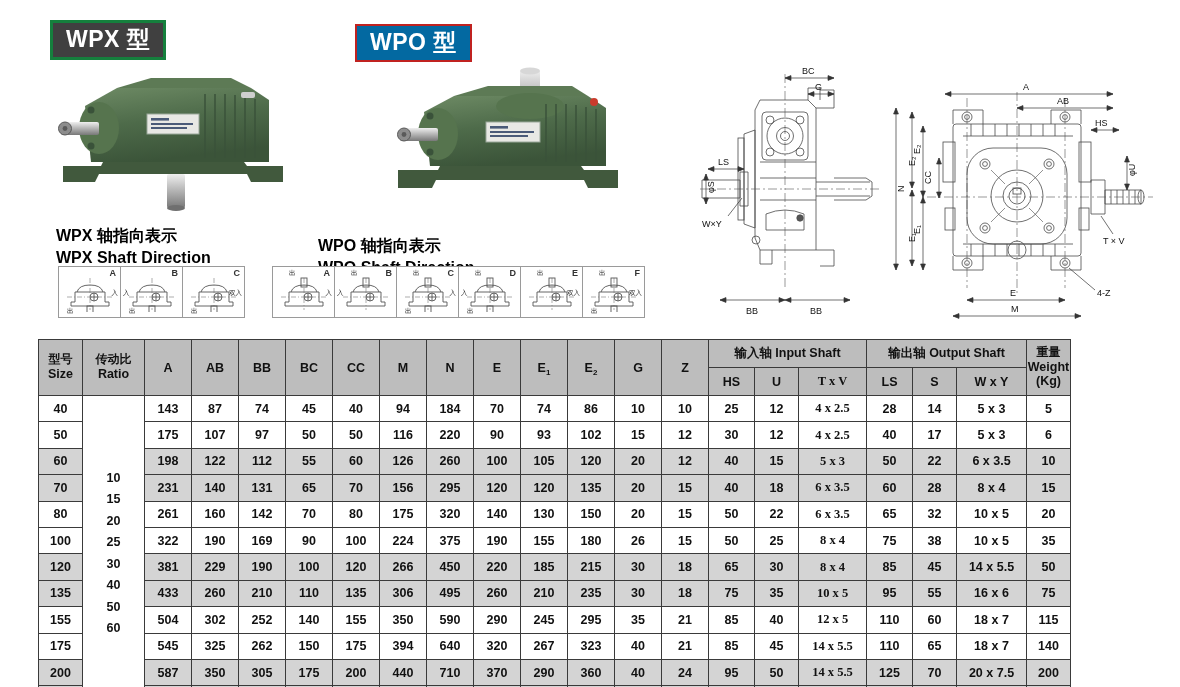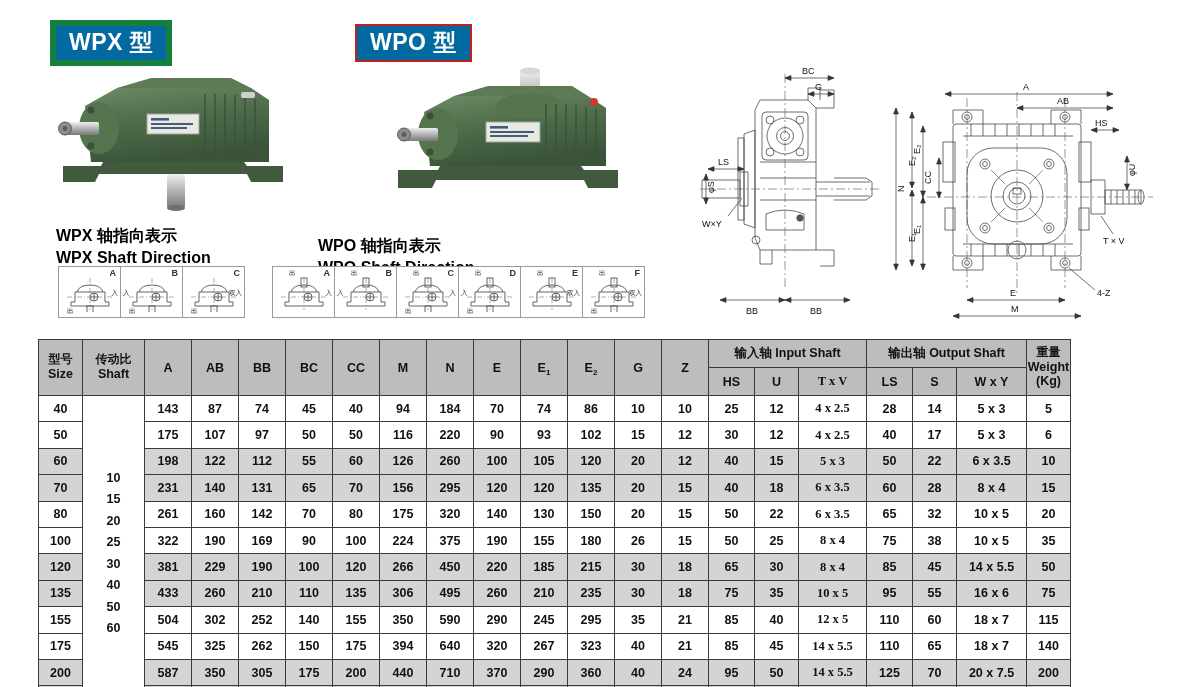--- a/index.html
+++ b/index.html
@@ -16,21 +16,21 @@
   
   #top-area { position: relative; width: 1180px; height: 330px; }
 
   .type-badge {
     position: absolute;
     font-size: 23px; font-weight: 700; color: #fff;
     padding: 3px 13px 5px 13px;
     letter-spacing: .5px;
     line-height: 1.15;
   }
-  #badge-wpx { left: 50px; top: 20px; background: #0369a1; border: 6px solid #15803d; }
+  #badge-wpx { left: 50px; top: 20px; background: #404040; border: 3px solid #15803d; }
   #badge-wpo { left: 355px; top: 24px; background: #0369a1; border: 2px solid #c02220; }
 
   
   .photo { position: absolute; }
   #photo-wpx { left: 55px; top: 70px; width: 235px; height: 145px; }
   #photo-wpo { left: 390px; top: 62px; width: 235px; height: 155px; }
 
   .shaft-caption {
     position: absolute;
     font-size: 16px; font-weight: 600; line-height: 1.35;
@@ -592,21 +592,21 @@
 <div id="spec-table-wrap">
   <table>
     <thead>
       <tr>
         <th class="col-size two-line" rowspan="2">
           <div class="hdr-cn">型号</div>
           <div>Size</div>
         </th>
         <th class="col-ratio two-line" rowspan="2">
           <div class="hdr-cn">传动比</div>
-          <div>Shaft</div>
+          <div>Ratio</div>
         </th>
         <th class="col-dim" rowspan="2">A</th>
         <th class="col-dim" rowspan="2">AB</th>
         <th class="col-dim" rowspan="2">BB</th>
         <th class="col-dim" rowspan="2">BC</th>
         <th class="col-dim" rowspan="2">CC</th>
         <th class="col-m" rowspan="2">M</th>
         <th class="col-dim" rowspan="2">N</th>
         <th class="col-dim" rowspan="2">E</th>
         <th class="col-dim" rowspan="2">E<sub>1</sub></th>

